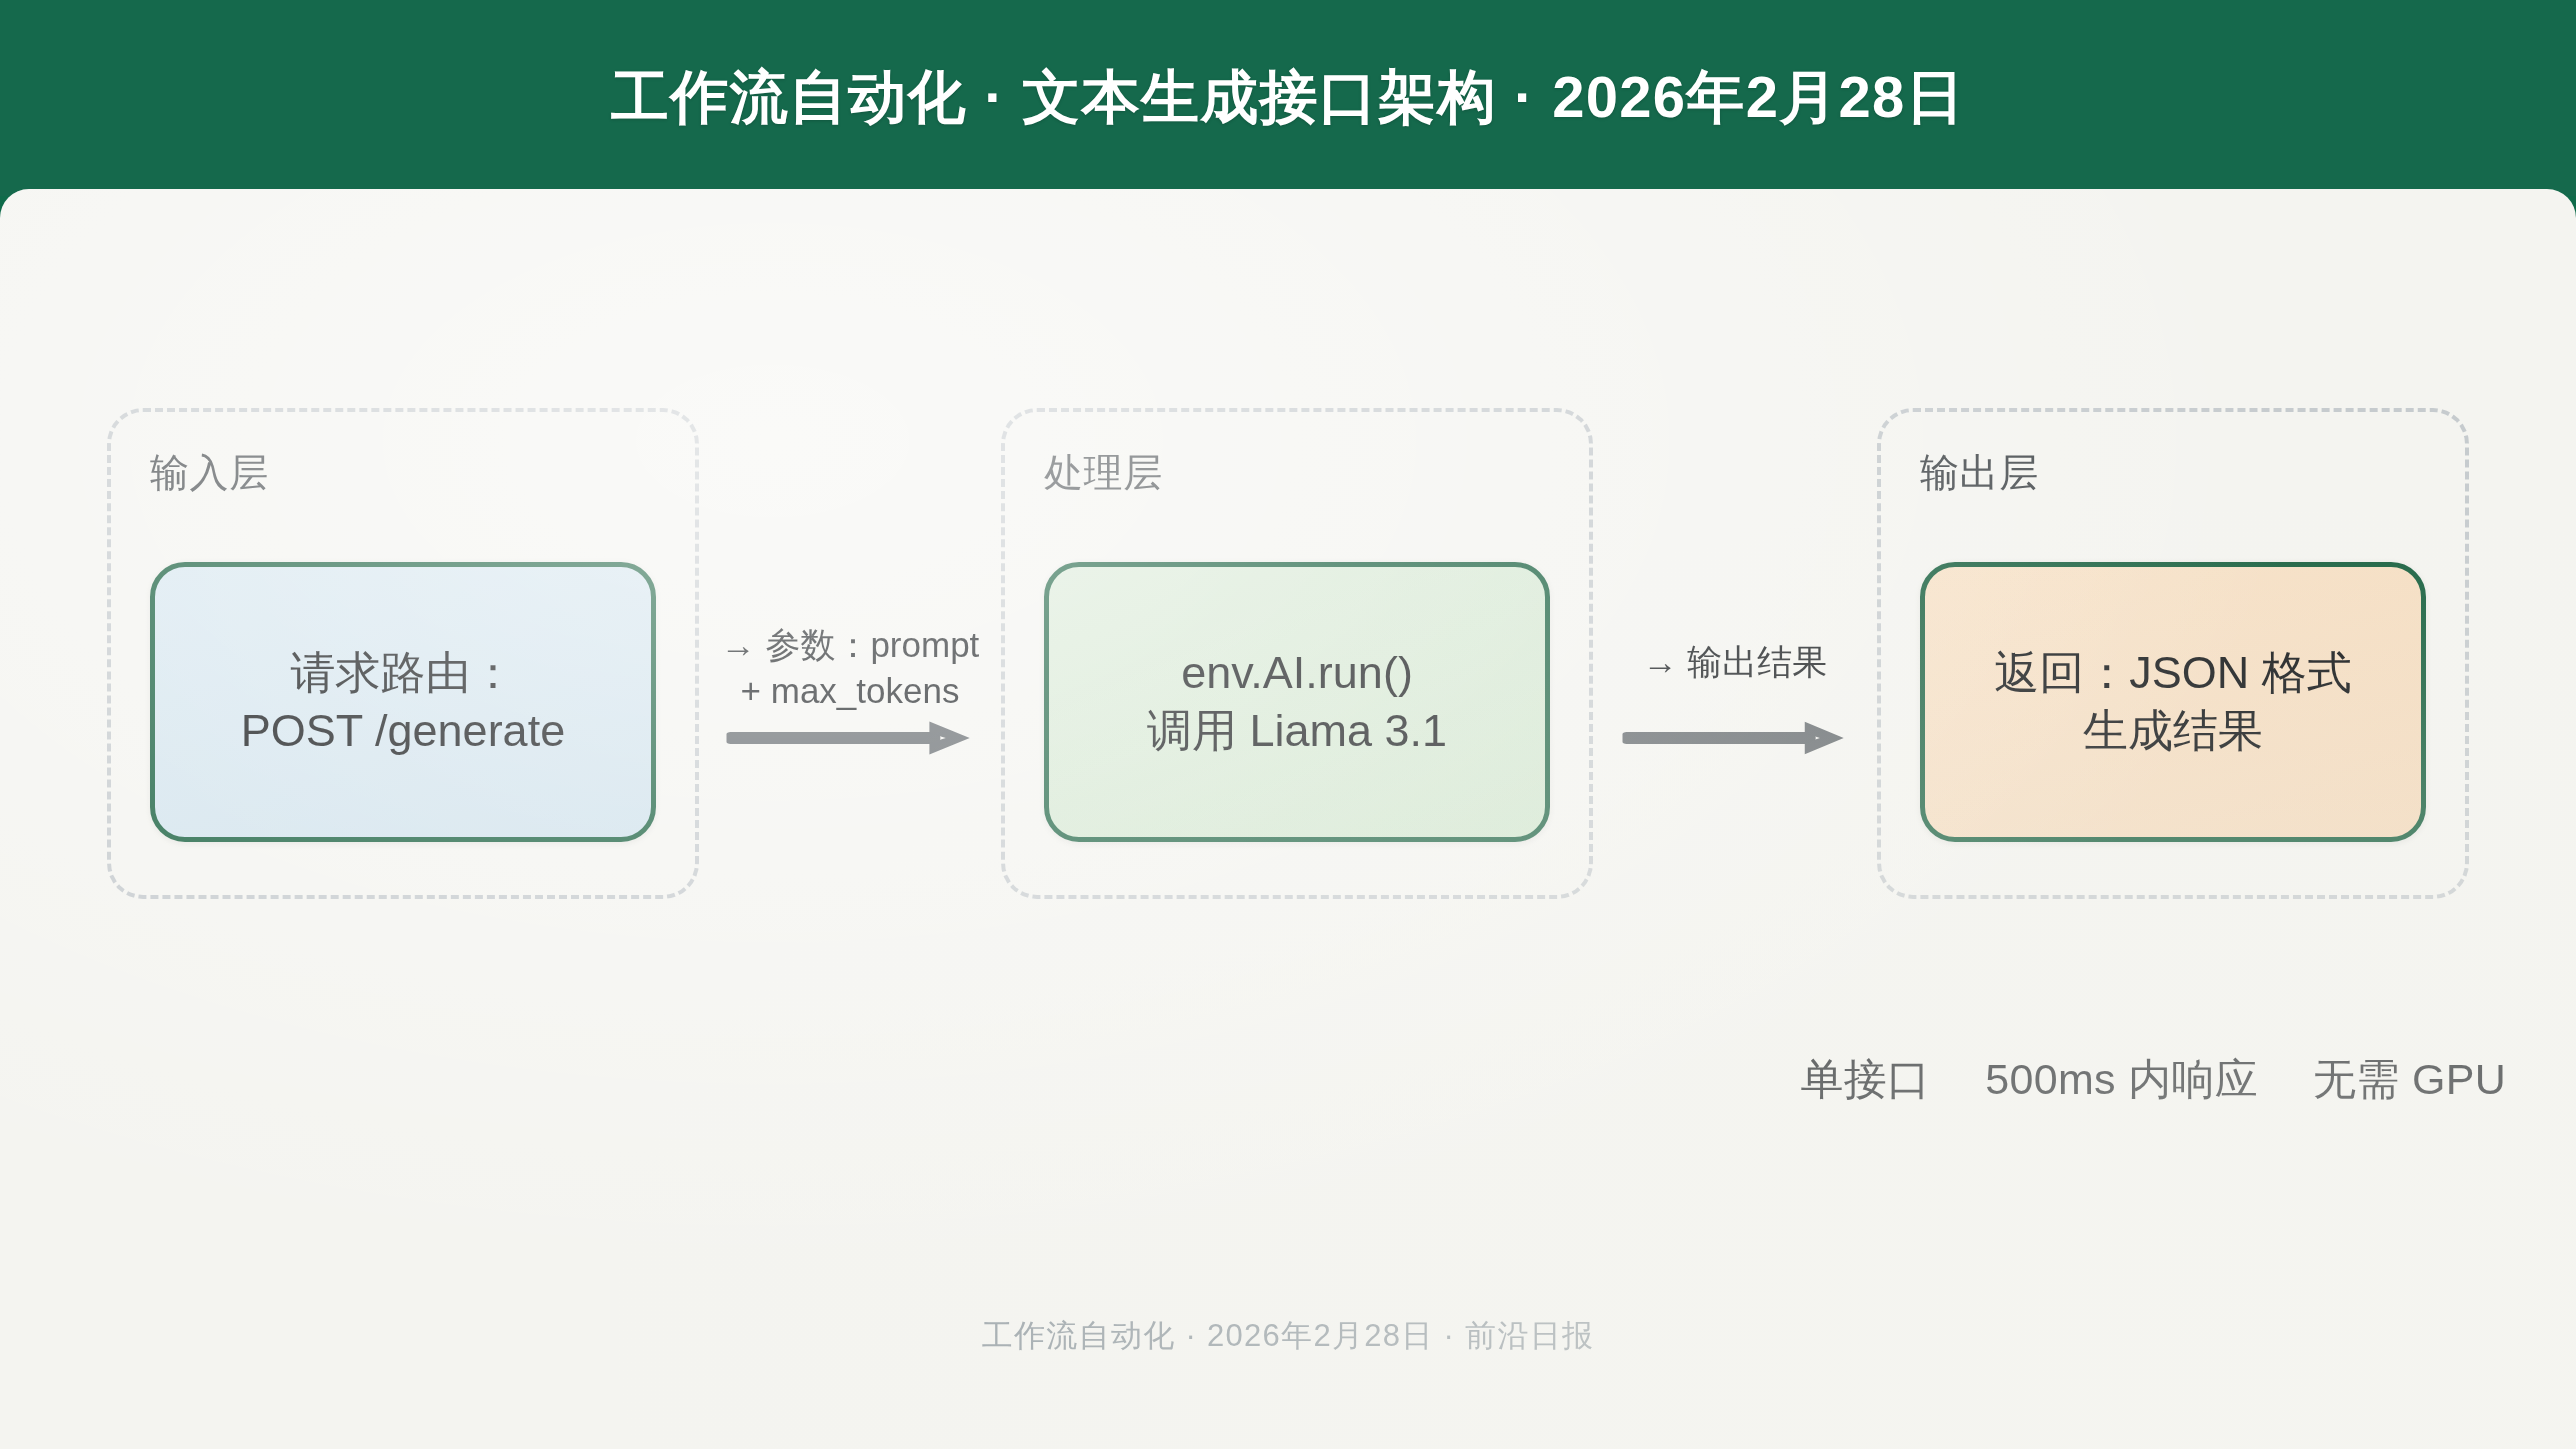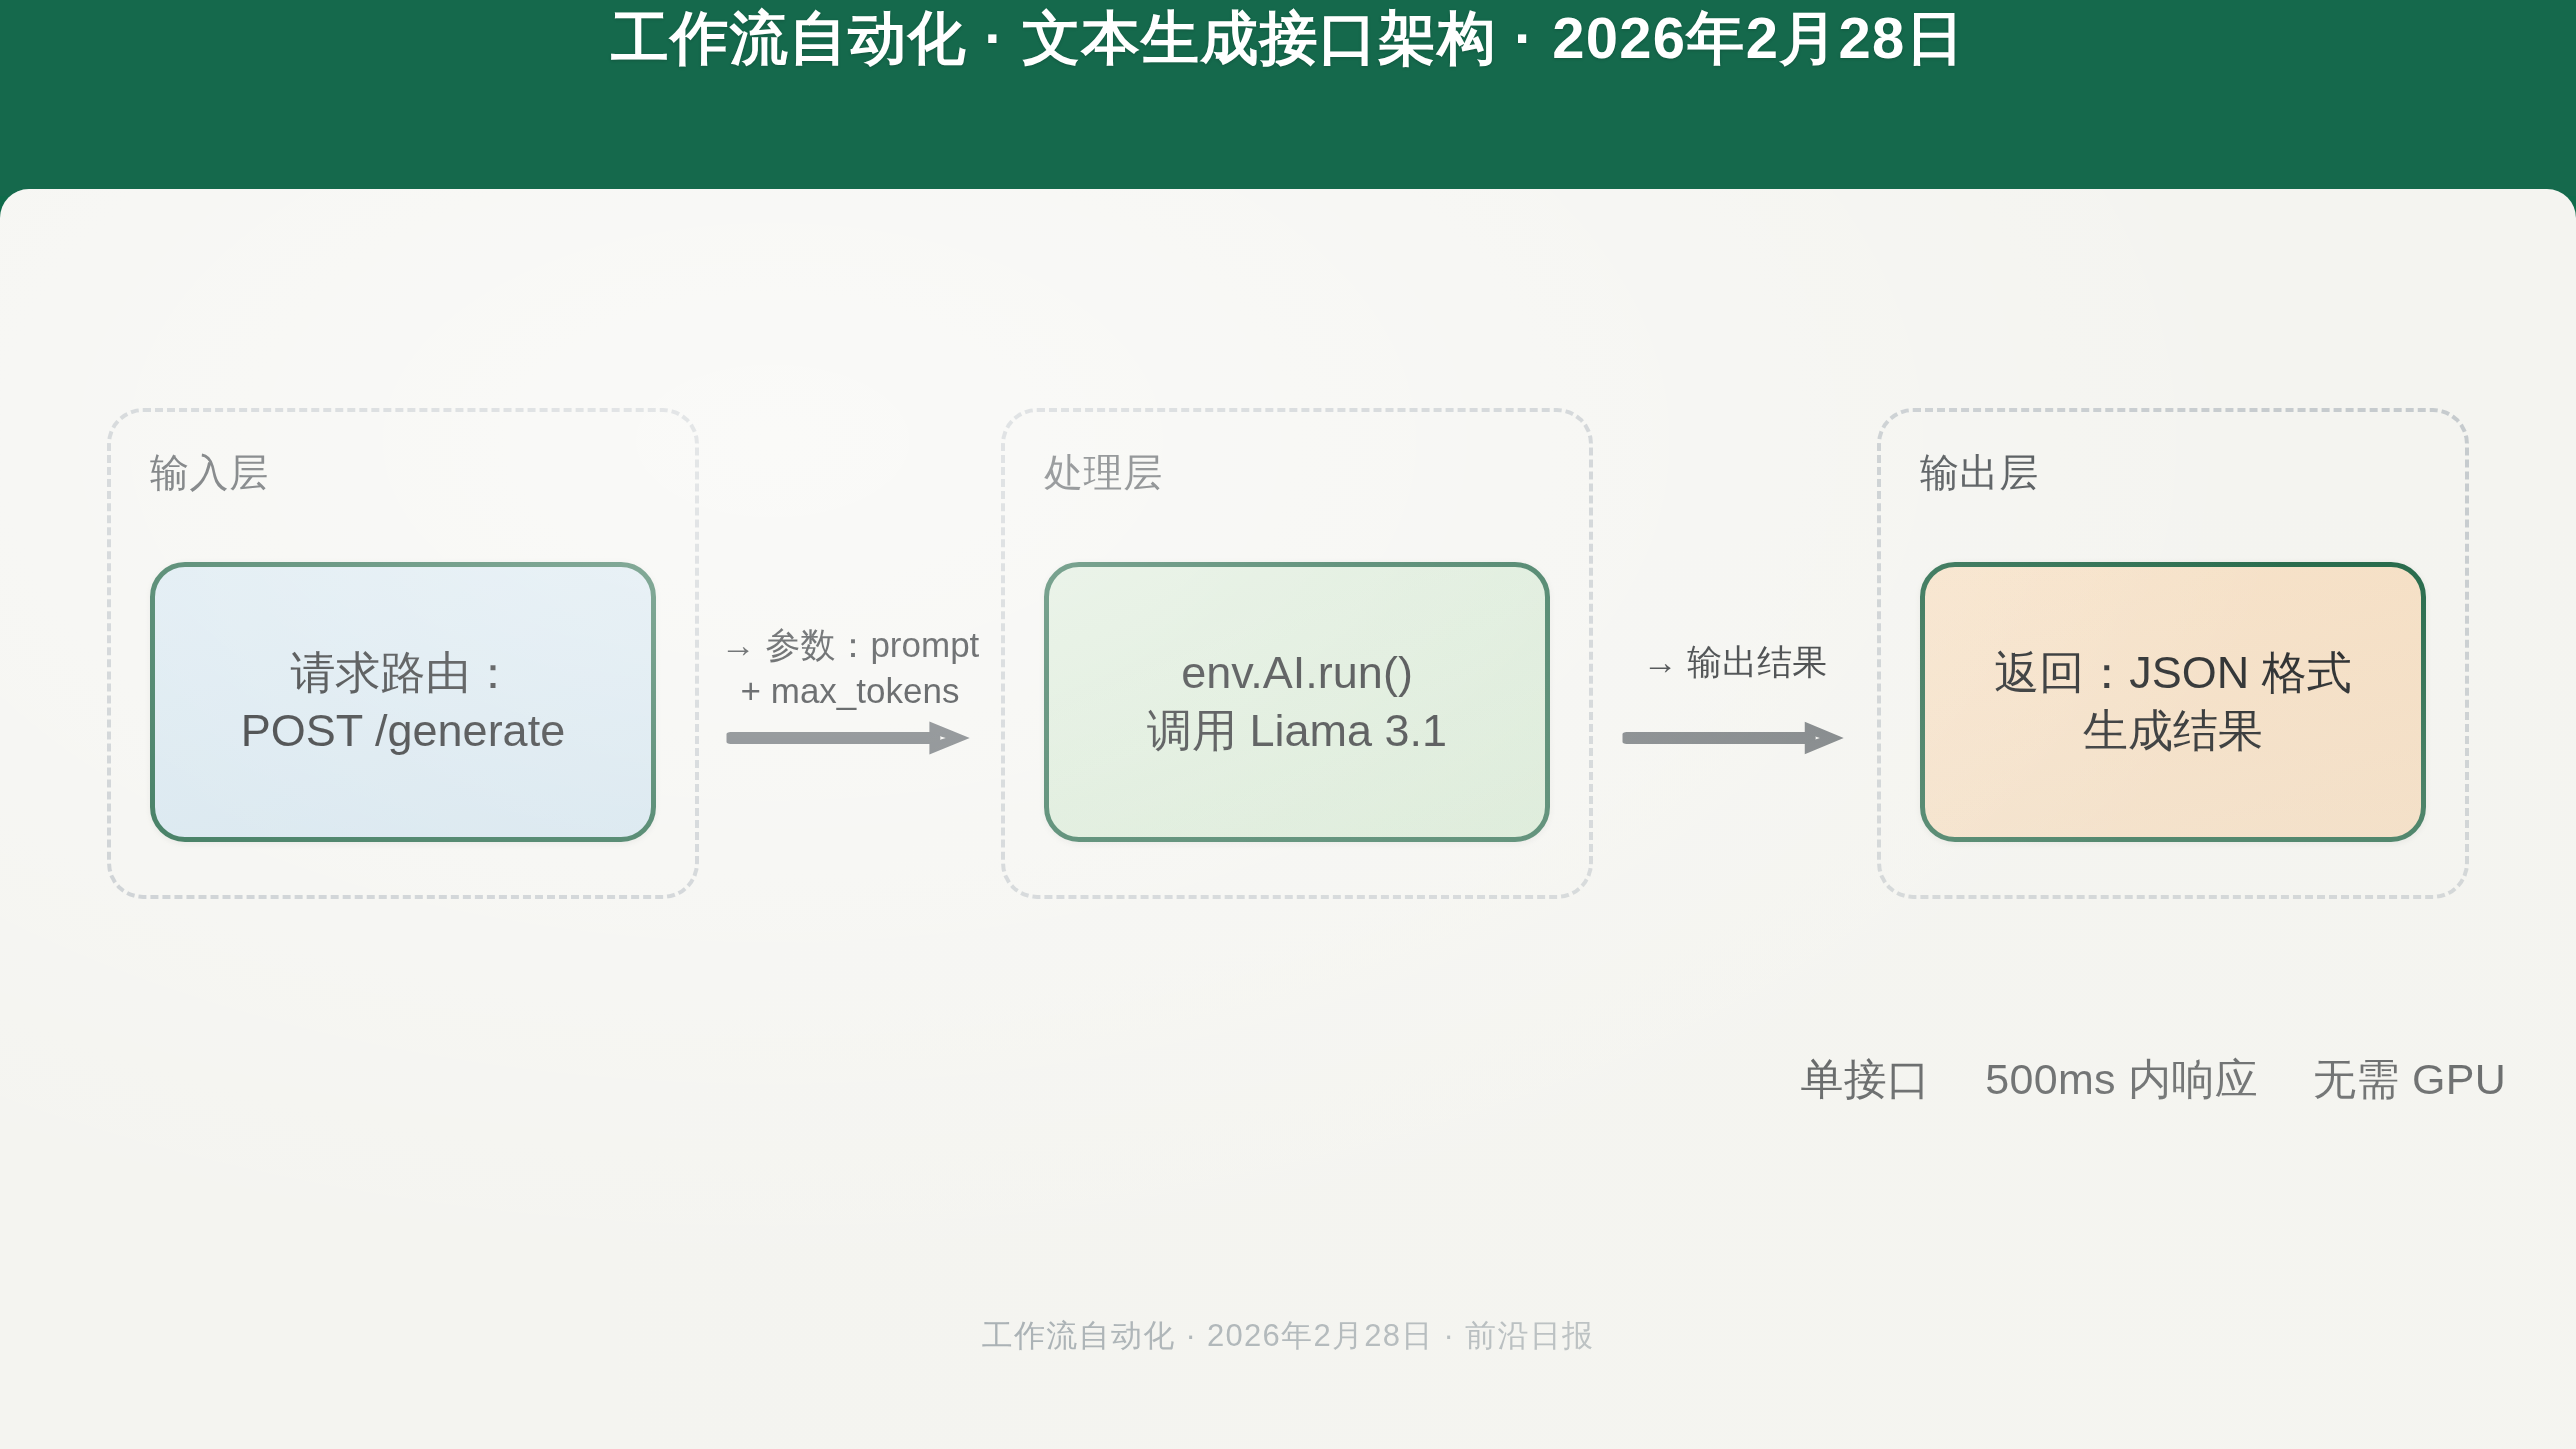--- a/index.html
+++ b/index.html
@@ -24,20 +24,21 @@
 
   
   #header-bar {
     position: absolute;
     left: 0;
     top: 0;
     width: 2576px;
     height: 196px;
     background: #15694C;
     display: flex;
+    align-items: center;
     justify-content: center;
   }
   #header-title {
     color: #FFFFFF;
     font-size: 58px;
     font-weight: 700;
     letter-spacing: 1.3px;
     white-space: nowrap;
     text-shadow: 0 1.3px 3.1px rgba(0,0,0,0.18);
   }

